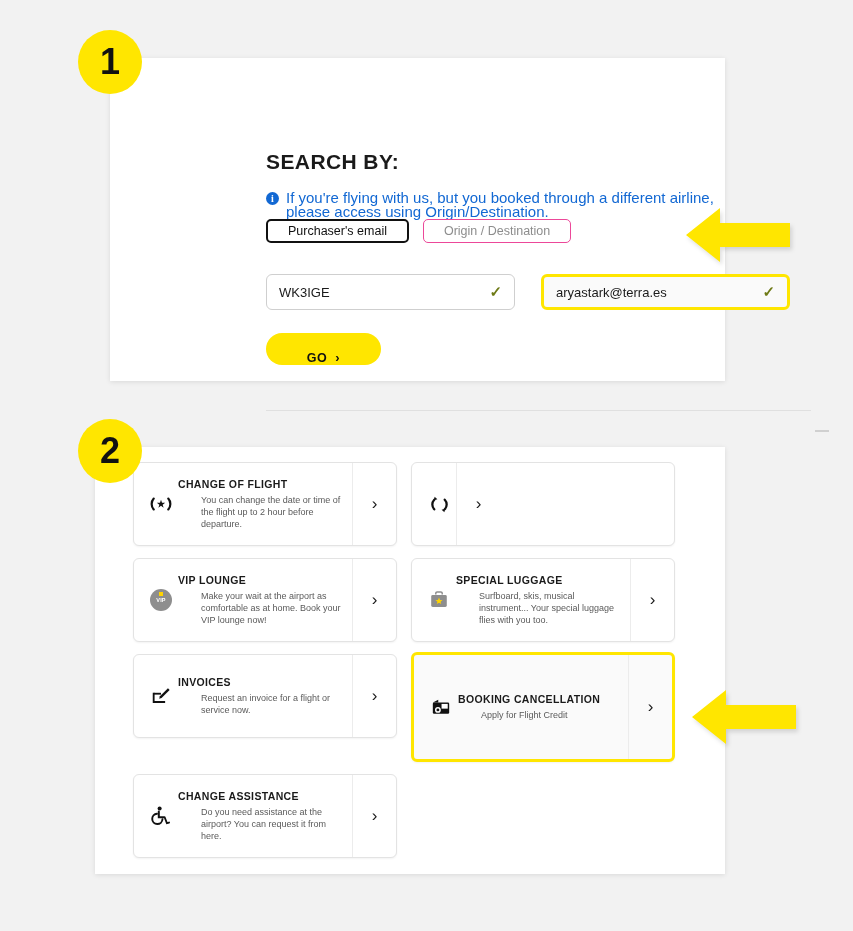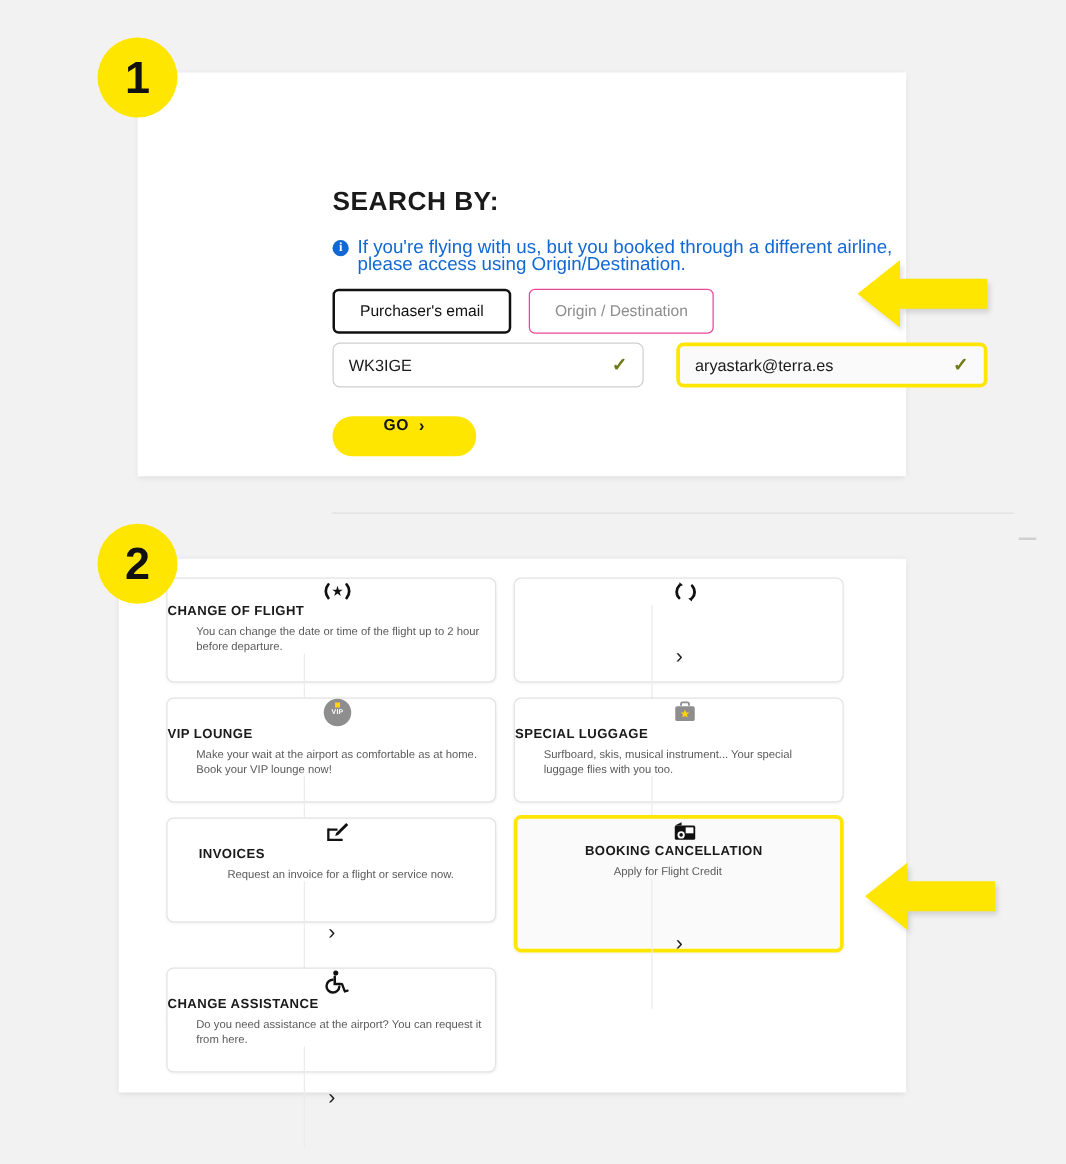--- a/index.html
+++ b/index.html
@@ -55,44 +55,44 @@
     width: 13px; height: 13px; border-radius: 50%;
     background: #1268d3; color: #fff;
     font-size: 10px; font-weight: bold; line-height: 13px;
     text-align: center; flex: none; margin-top: 1px;
     font-family: "Liberation Serif", serif;
   }
   .info-text { font-size: 15px; color: #1268d3; line-height: 14px; }
 
   .tab-row { position: absolute; left: 156px; top: 161px; display: flex; gap: 14px; }
   .tab {
-    height: 36px; padding: 0 20px;
+    height: 24px; padding: 0 20px;
     display: flex; align-items: center; justify-content: center;
     border-radius: 5px; font-size: 12.5px; background: #fff;
-    cursor: pointer; white-space: nowrap; margin-top: 12px;
+    cursor: pointer; white-space: nowrap;
   }
   .tab.active { border: 2px solid #111111; color: #111111; font-weight: normal; }
   .tab.inactive { border: 1px solid #ec4899; color: #8d8d8d; }
 
   .field-row { position: absolute; left: 156px; top: 216px; display: flex; gap: 26px; }
   .field {
     height: 36px; display: flex; align-items: center;
     border-radius: 6px; background: #fff; padding: 0 12px;
     position: relative;
   }
   #field-locator { width: 249px; border: 1px solid #cfcfcf; }
   #field-email   { width: 249px; border: 3px solid #ffe600; background: #fafafa; align-items: center; }
   .field-value { font-size: 13px; color: #1a1a1a; flex: 1; }
   .field-check { font-size: 15px; color: #6e7a16; font-weight: bold; margin-left: 6px; }
 
   .go-button {
     position: absolute; left: 156px; top: 275px;
     width: 115px; height: 32px; border-radius: 16px;
     background: #ffe600; border: none; cursor: pointer;
-    display: flex; align-items: flex-start; justify-content: center; gap: 8px;
+    display: flex; align-items: flex-end; justify-content: center; gap: 8px;
     font-size: 12.5px; font-weight: bold; color: #111111;
     letter-spacing: 0.5px; font-family: "Liberation Sans", sans-serif;
   }
   .go-chevron { font-size: 13px; font-weight: bold; }
 
   .panel-divider {
     position: absolute; left: 156px; top: 352px; width: 545px; height: 1px;
     background: #e0e0e0;
   }
   .panel-stub {
@@ -105,21 +105,20 @@
     position: absolute; left: 133px; top: 462px;
     width: 556px;
     display: flex; flex-wrap: wrap; gap: 12px 14px;
   }
   .service-card {
     width: 264px; height: 84px;
     background: #ffffff; border: 1px solid #e3e3e3; border-radius: 6px;
     display: flex; align-items: center; position: relative;
     cursor: pointer;
     box-shadow: 0 1px 2px rgba(0,0,0,0.05);
-    flex-direction: column;
   }
   .service-card.highlighted {
     border: 3px solid #ffe600; background: #fafafa;
     height: 110px; margin-top: -2px;
   }
   .card-icon {
     width: 34px; flex: none;
     display: flex; align-items: center; justify-content: center;
     margin-left: 10px;
   }

